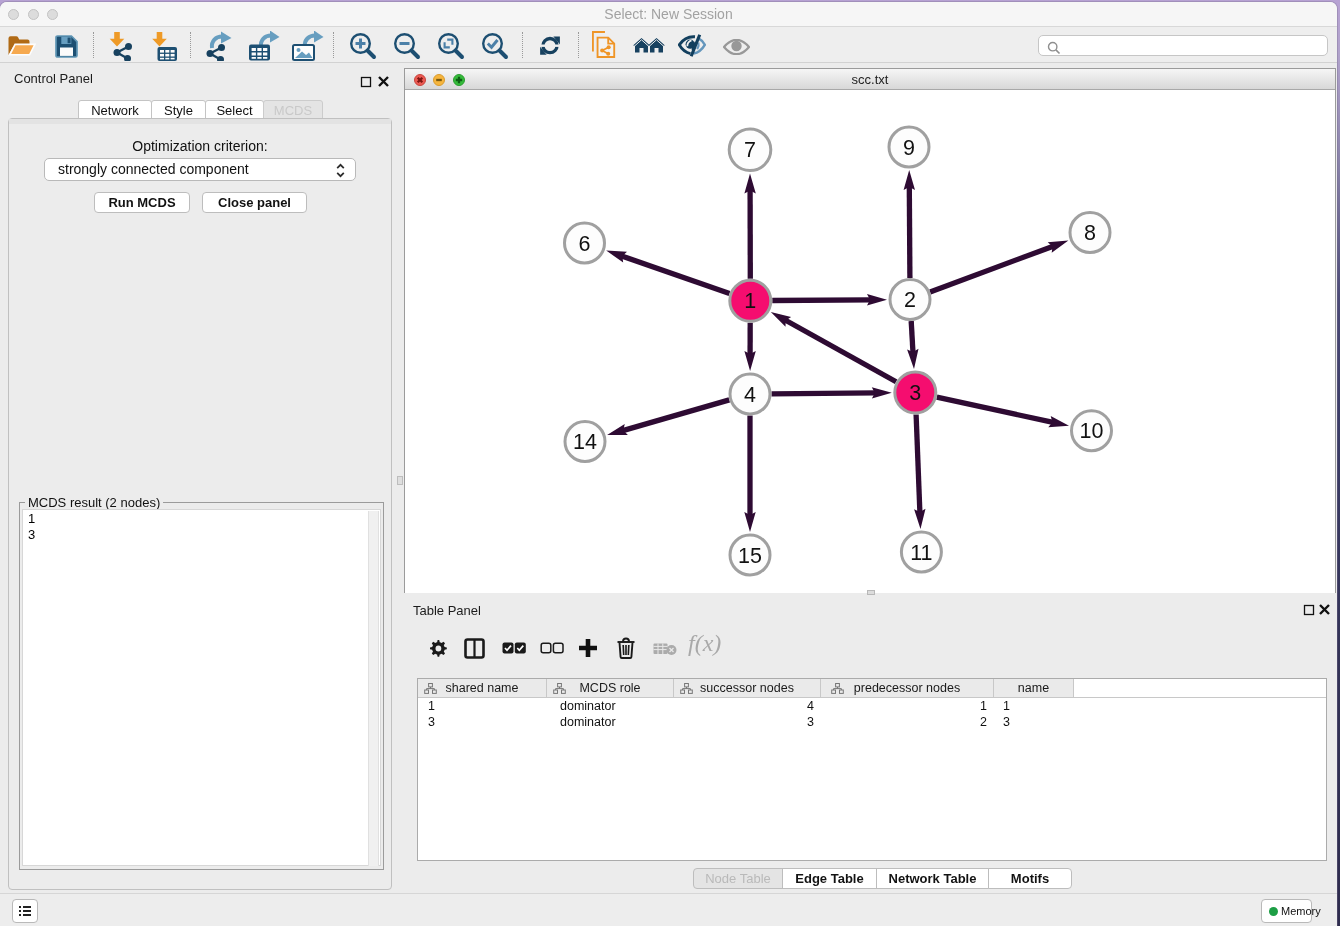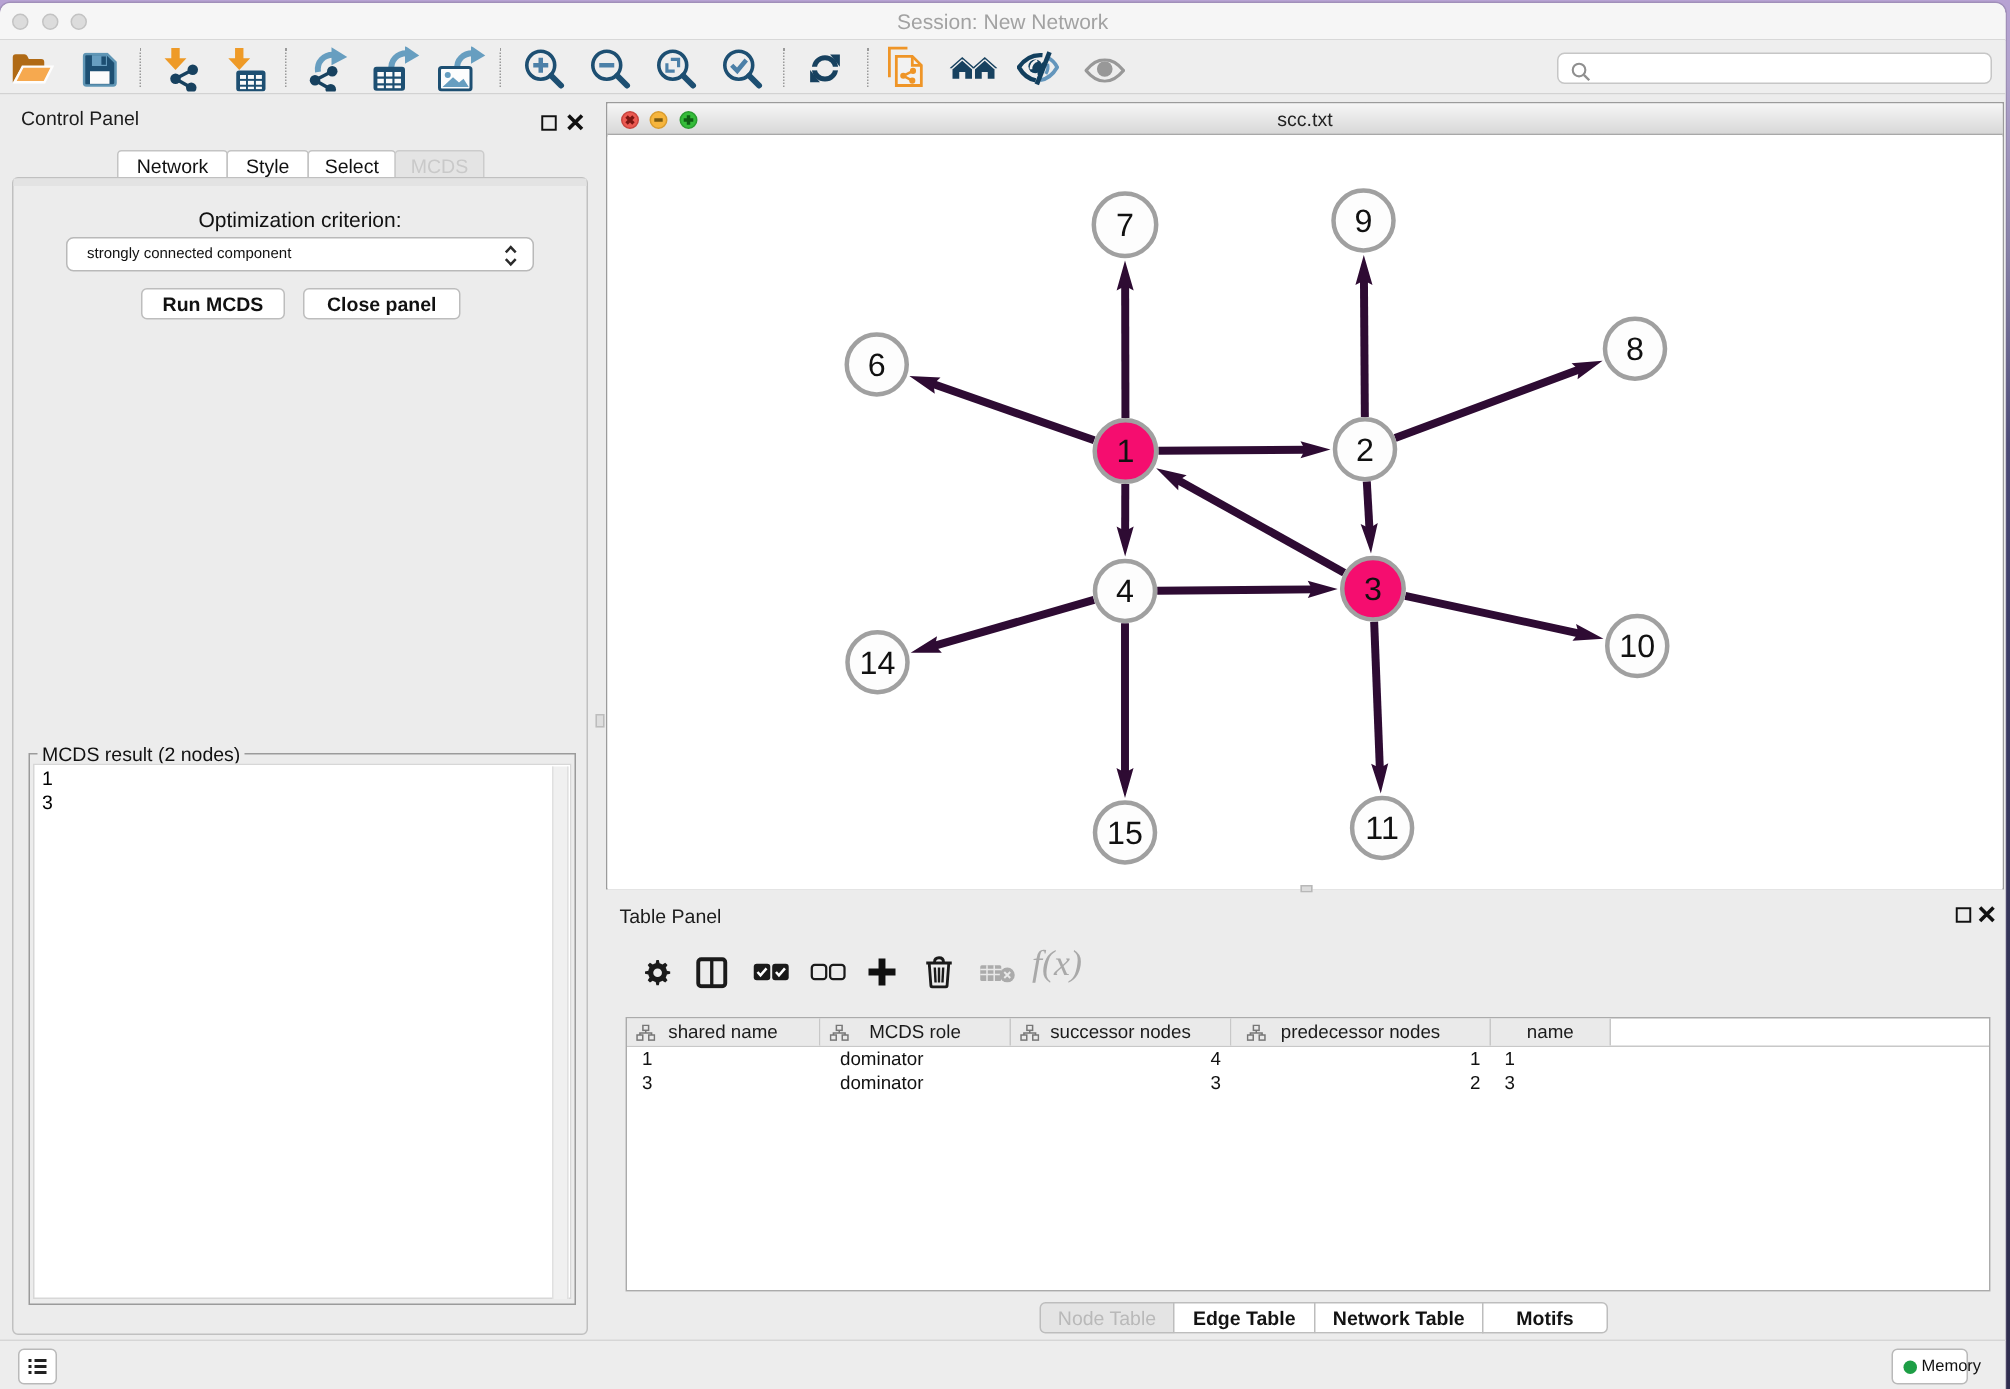--- a/index.html
+++ b/index.html
@@ -17,21 +17,21 @@
 #search { position:absolute; left:1038px; top:8px; width:290px; height:21px; background:#fff; border:1px solid #c6c6c6; border-radius:5px; }
 
 #main { position:absolute; left:0; top:61px; width:1337px; height:830px; background:#ececec; }
 
 #cp-title { position:absolute; left:14px; top:8px; font-size:13px; color:#1c1c1c; }
 .paneicons { position:absolute; font-size:12px; color:#111; }
 #cp-tabs { position:absolute; left:78px; top:37px; height:21px; }
 .cptab { position:absolute; top:0; height:21px; background:#fff; border:1px solid #c4c4c4; border-radius:3px 3px 0 0; font-size:13px; color:#111; text-align:center; line-height:20px; }
 #cp-panel { position:absolute; left:8px; top:55px; width:384px; height:772px; border:1px solid #c0c0c0; border-radius:4px; background:#ececec; }
 #opt-label { position:absolute; left:0; top:75px; width:400px; text-align:center; font-size:14px; color:#111; }
-#combo { position:absolute; left:44px; top:95px; width:312px; height:23px; background:#fff; border:1px solid #b9b9b9; border-radius:5px; font-size:10px; color:#111; line-height:21px; padding-left:13px; }
+#combo { position:absolute; left:44px; top:95px; width:312px; height:23px; background:#fff; border:1px solid #b9b9b9; border-radius:5px; font-size:14px; color:#111; line-height:21px; padding-left:13px; }
 .btn { position:absolute; top:129px; height:21px; background:#fff; border:1px solid #bdbdbd; border-radius:4px; font-size:13px; color:#111; text-align:center; line-height:19px;font-weight:bold; }
 #groupbox { position:absolute; left:19px; top:439px; width:365px; height:368px; border:1px solid #9b9b9b; }
 #grouplabel { position:absolute; left:5px; top:-8px; background:#ececec; padding:0 3px; font-size:13px; color:#111; }
 #grouplist { position:absolute; left:2px; top:6px; width:359px; height:357px; background:#fff; border:1px solid #d7d7d7; }
 
 #netwin { position:absolute; left:404px; top:5px; width:932px; height:525px; border:1px solid #9b9b9b; background:#fff;padding-left:16px; }
 #nettitle { position:absolute; left:0; top:0; width:100%; height:21px; background:linear-gradient(#f6f6f6,#d8d8d8); border-bottom:1px solid #a8a8a8; }
 #nettitle span { position:absolute; width:100%; text-align:center; top:3px; font-size:13px; color:#222; }
 .mac { position:absolute; top:4.5px; width:12px; height:12px; border-radius:50%; }
 #netcanvas { position:absolute; left:0; top:22px; width:930px; height:502px; background:#fff; }
@@ -50,21 +50,21 @@
 #statusbar { position:absolute; left:0; top:891px; width:1337px; height:33px; background:#ededed; border-top:1px solid #d6d6d6; }
 .sbtn { position:absolute; top:5px; height:24px; background:#fff; border:1px solid #b9b9b9; border-radius:4px; }
 </style>
 </head>
 <body>
 <div id="win">
   <div id="titlebar">
     <div class="tl" style="left:8px"></div>
     <div class="tl" style="left:27.5px"></div>
     <div class="tl" style="left:47px"></div>
-    <div id="title">Session: New Network</div>
+    <div id="title">Select: New Session</div>
   </div>
   <div id="toolbar">
     <svg class="tbi" style="left:8px;top:8px" width="28" height="21" viewBox="0 0 28 21">
       <path d="M0.5,20 L0.5,3.2 Q0.5,1.2 2.5,1.2 L8.2,1.2 Q9.6,1.2 10.2,2.4 L11.2,4.4 L19.5,4.4 Q21.5,4.4 21.5,6.4 L21.5,12 L5,12 Z" fill="#b06a15"></path>
       <path d="M7.1,9.4 L26.9,9.4 L21.6,19.8 L1.8,19.8 Z" fill="#f6a94f" stroke="#fdfdfd" stroke-width="1.6"></path>
     </svg>
     <svg class="tbi" style="left:55px;top:8px" width="23" height="23" viewBox="0 0 23 23">
       <path d="M2.6,1 H16.4 L22,6.6 V20.4 Q22,22 20.4,22 H2.6 Q1,22 1,20.4 V2.6 Q1,1 2.6,1 Z" fill="#1d4f72" stroke="#6096b5" stroke-width="1.7"></path>
       <rect x="6.3" y="1.8" width="10" height="7.2" fill="#679ec0"></rect>
       <rect x="12.6" y="2.6" width="3" height="5.6" fill="#1d4f72"></rect>

